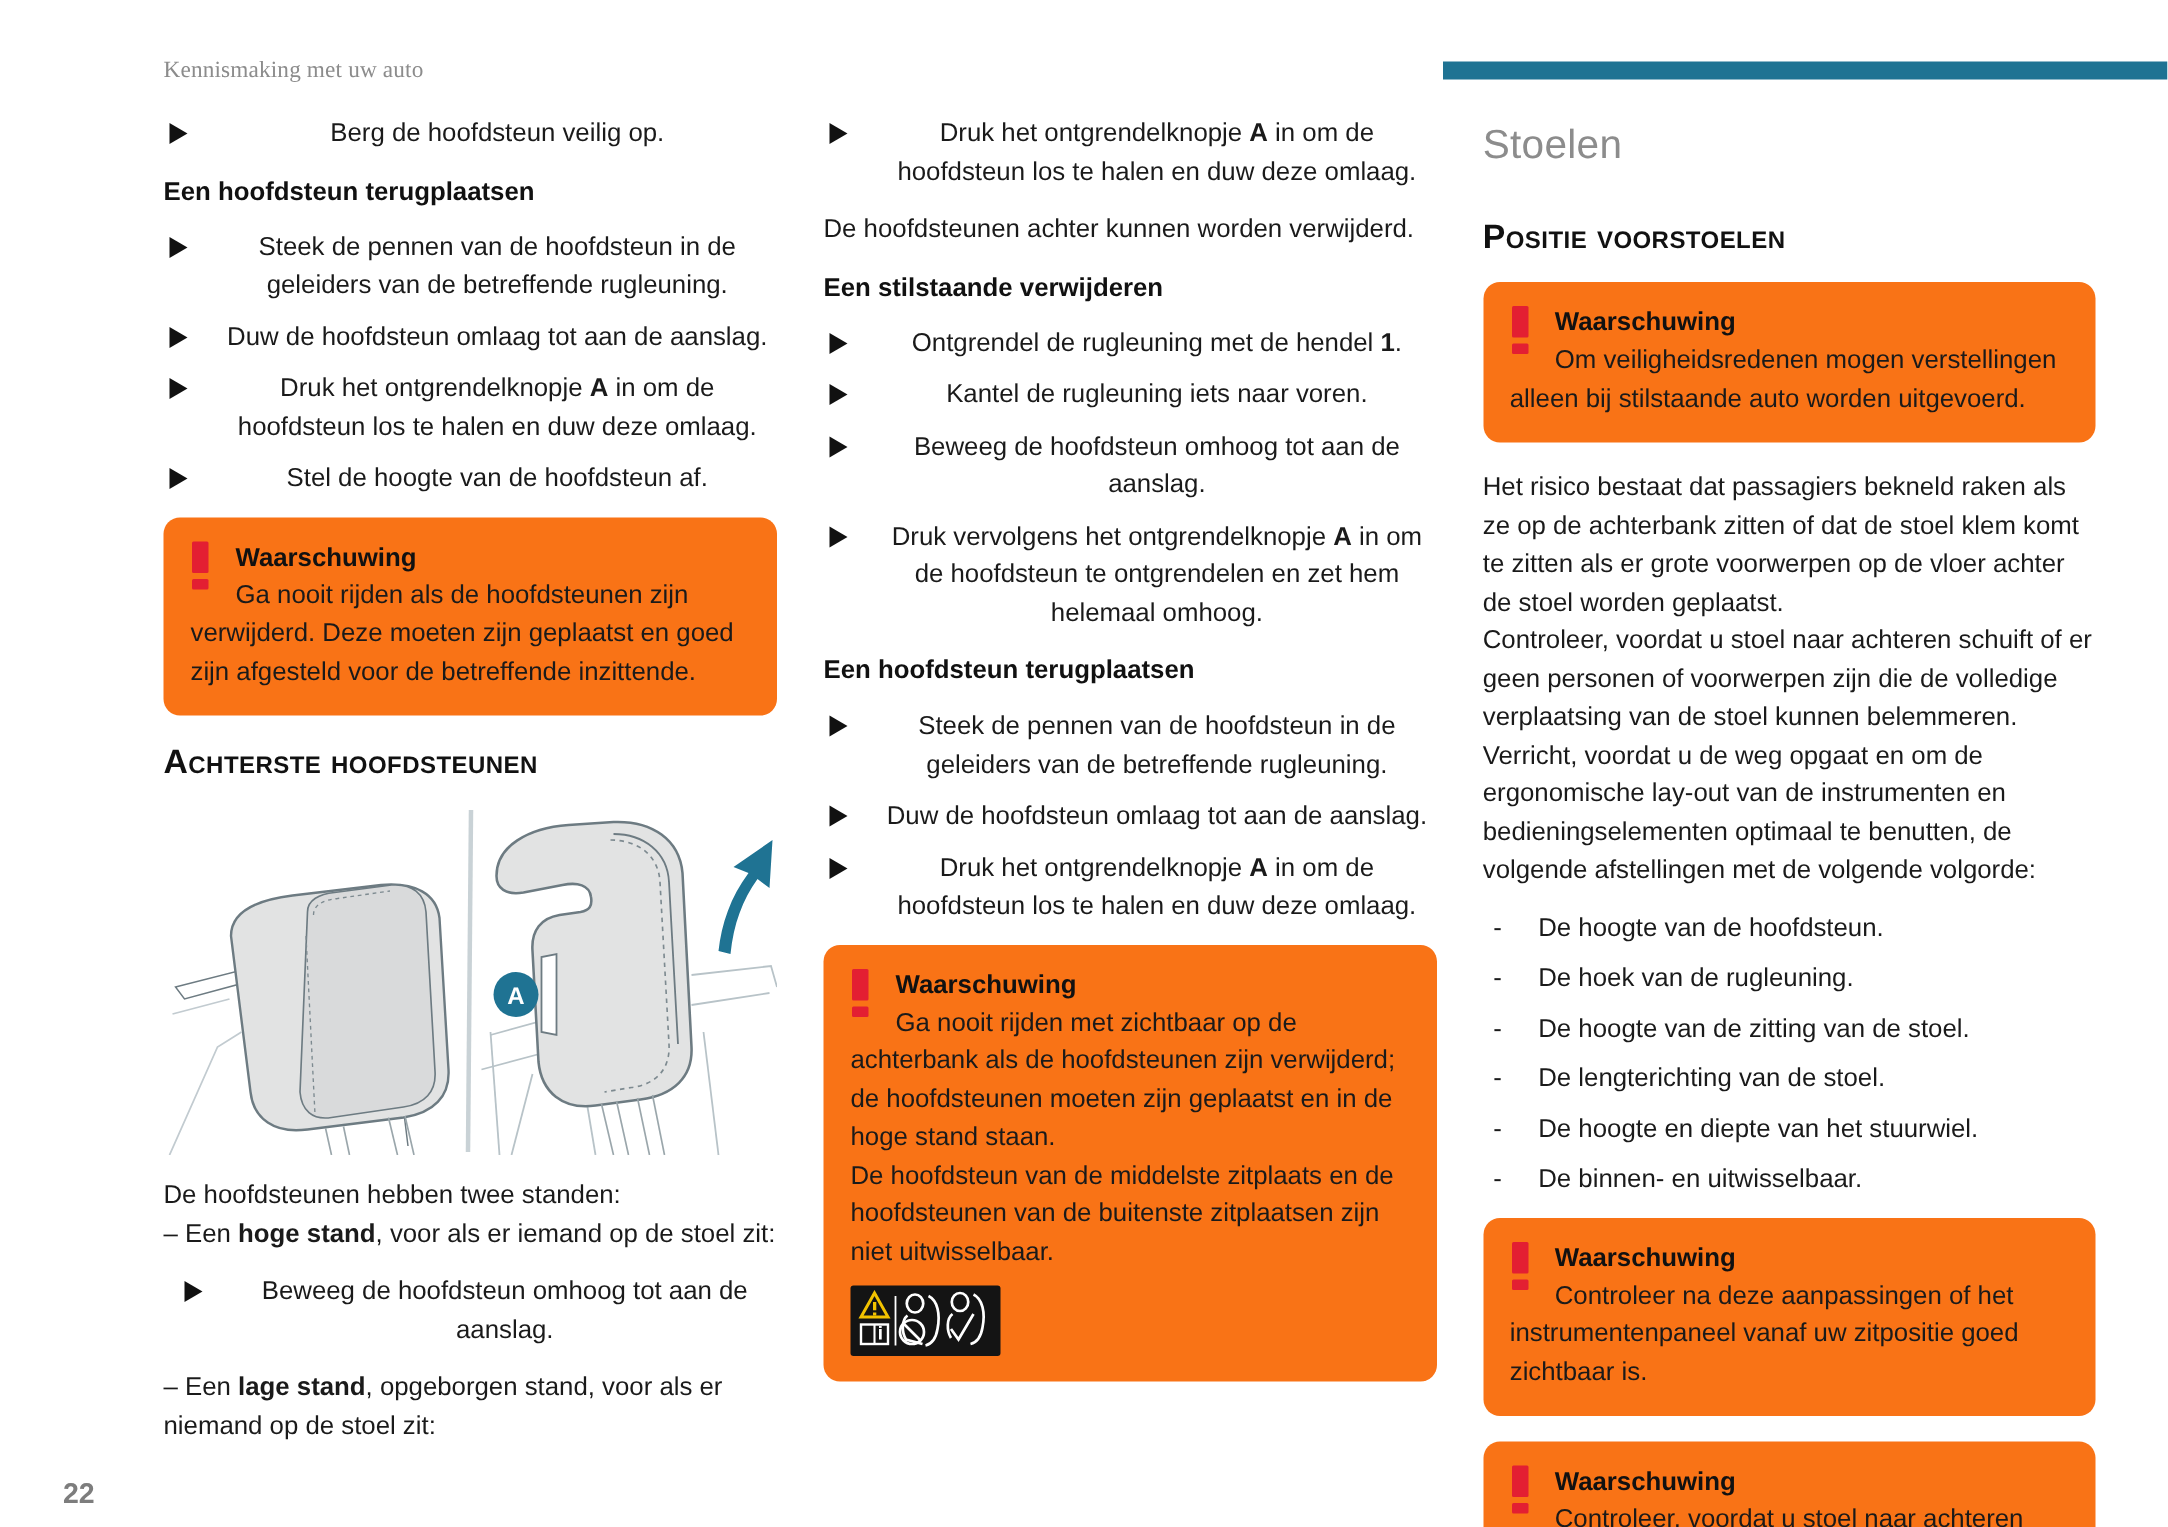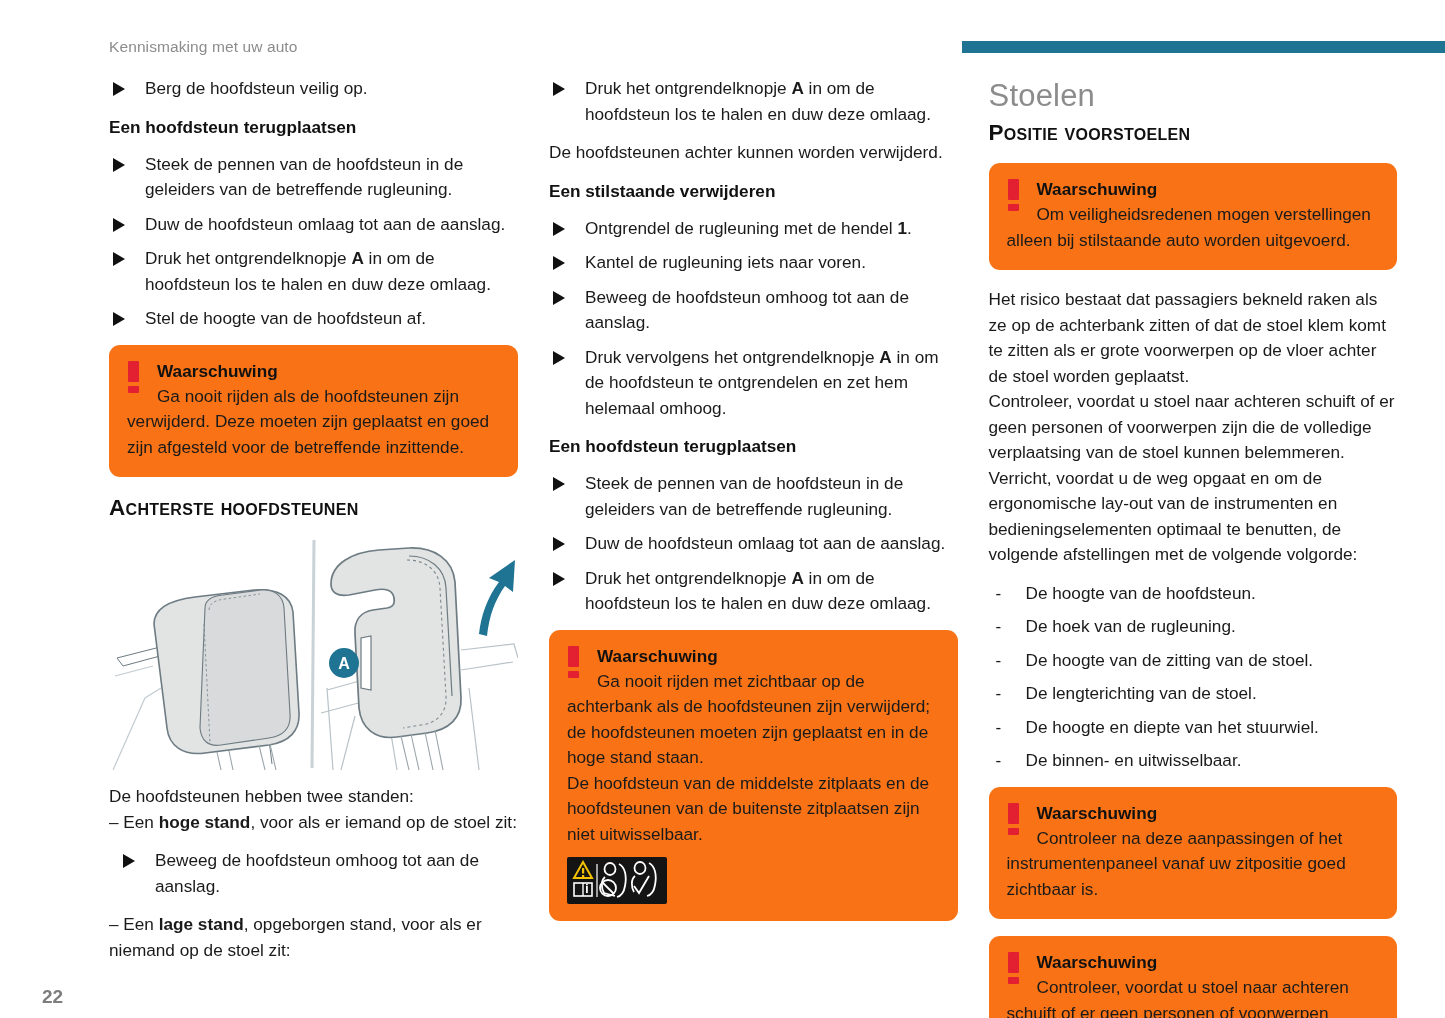--- a/index.html
+++ b/index.html
@@ -19,20 +19,21 @@
     top: 34px;
     left: 109px;
     right: 0;
     height: 26px;
   }
   .header-title {
     font-size: 15.5px;
     color: #8c8c8c;
     letter-spacing: 0.1px;
     line-height: 26px;
+    font-family: Liberation Serif, serif;
   }
   .header-rule {
     position: absolute;
     left: 853px;
     top: 7px;
     right: 0;
     height: 12px;
     background: #1f7393;
   }
 
@@ -63,25 +64,25 @@
   .subhead {
     font-size: 17.2px;
     font-weight: bold;
     color: #111;
     line-height: 25px;
     margin-top: 5px;
     margin-bottom: 12px;
   }
 
   .section-title {
-    font-size: 31px;
+    font-size: 27px;
     color: #8c8c8c;
     font-weight: normal;
     line-height: 40px;
-    margin-bottom: 3px;
+    margin-bottom: 28px;
     letter-spacing: 0.2px;
   }
 
   .smallcaps-head {
     font-size: 22.5px;
     font-weight: bold;
     color: #111;
     line-height: 28px;
     margin-bottom: 16px;
     font-variant: small-caps;
@@ -90,20 +91,21 @@
 
   
   ul.arrow-list { list-style: none; margin: 0 0 13px 0; }
   ul.arrow-list li {
     position: relative;
     padding-left: 36px;
     font-size: 17.2px;
     line-height: 25.5px;
     color: #1a1a1a;
     margin-bottom: 9px;
+    text-align: center;
   }
   ul.arrow-list li:last-child { margin-bottom: 0; }
   ul.arrow-list li .tri {
     position: absolute;
     left: 4px;
     top: 6px;
     width: 0; height: 0;
     border-left: 12px solid #111;
     border-top: 7.5px solid transparent;
     border-bottom: 7.5px solid transparent;

